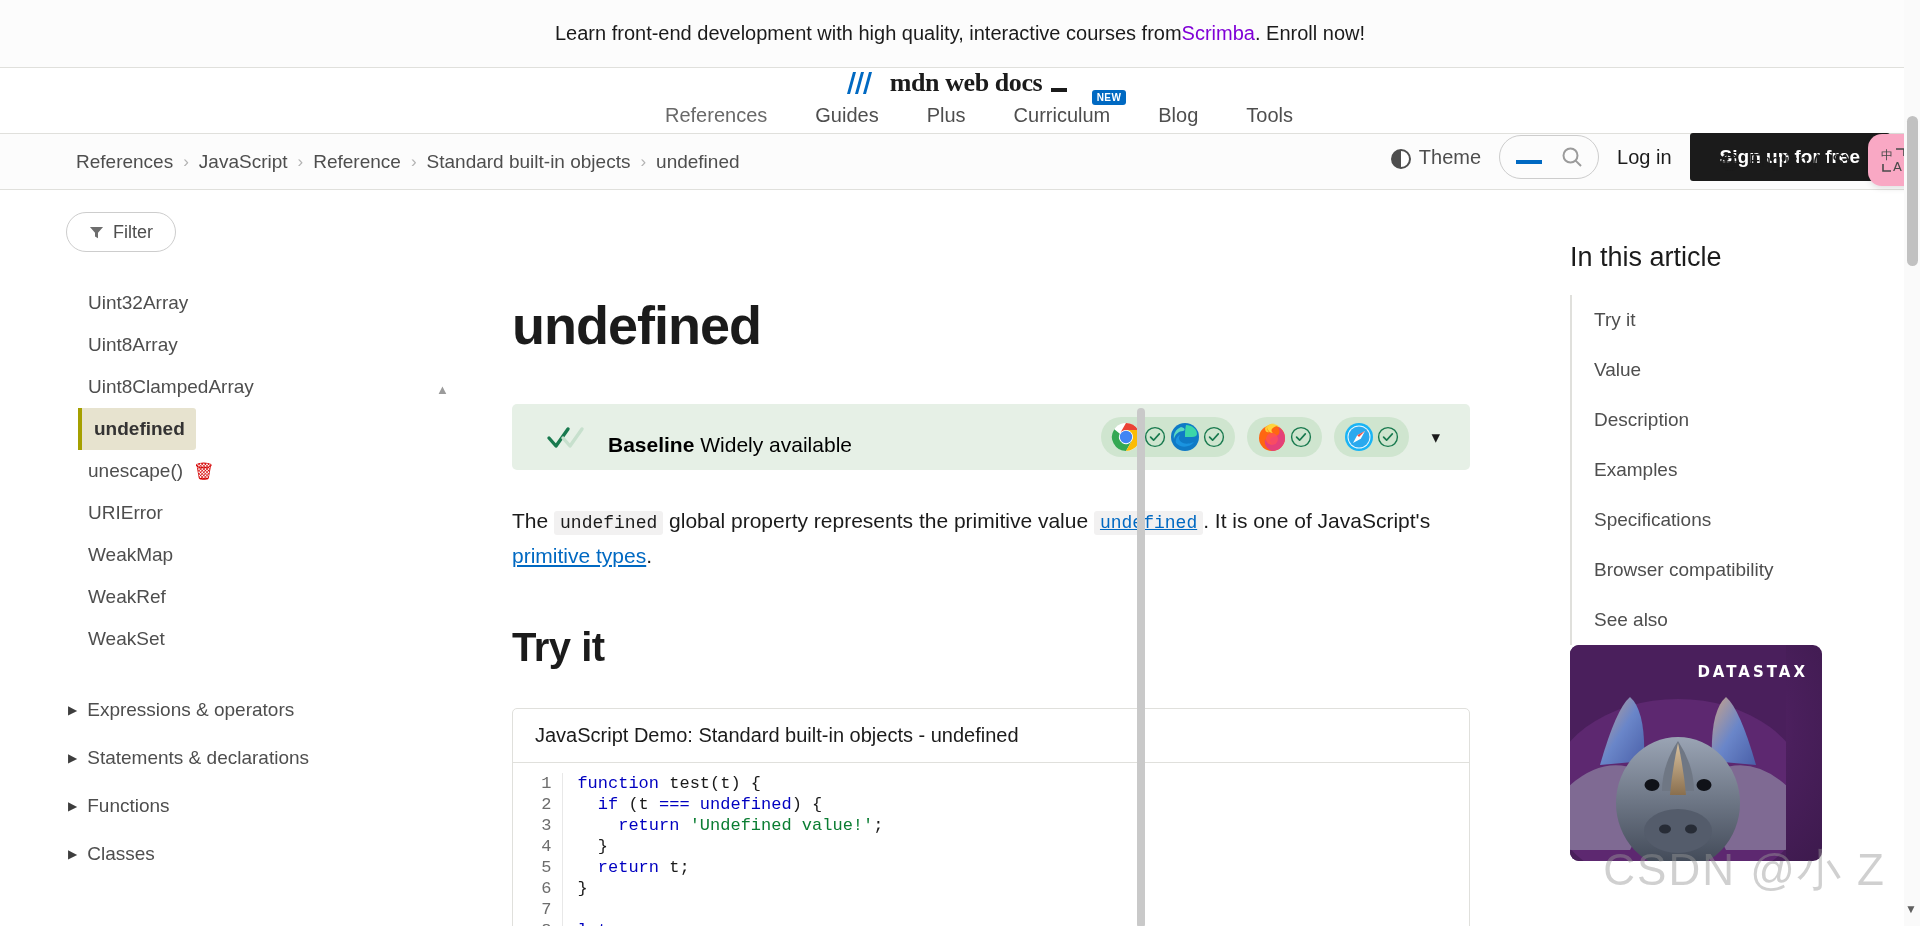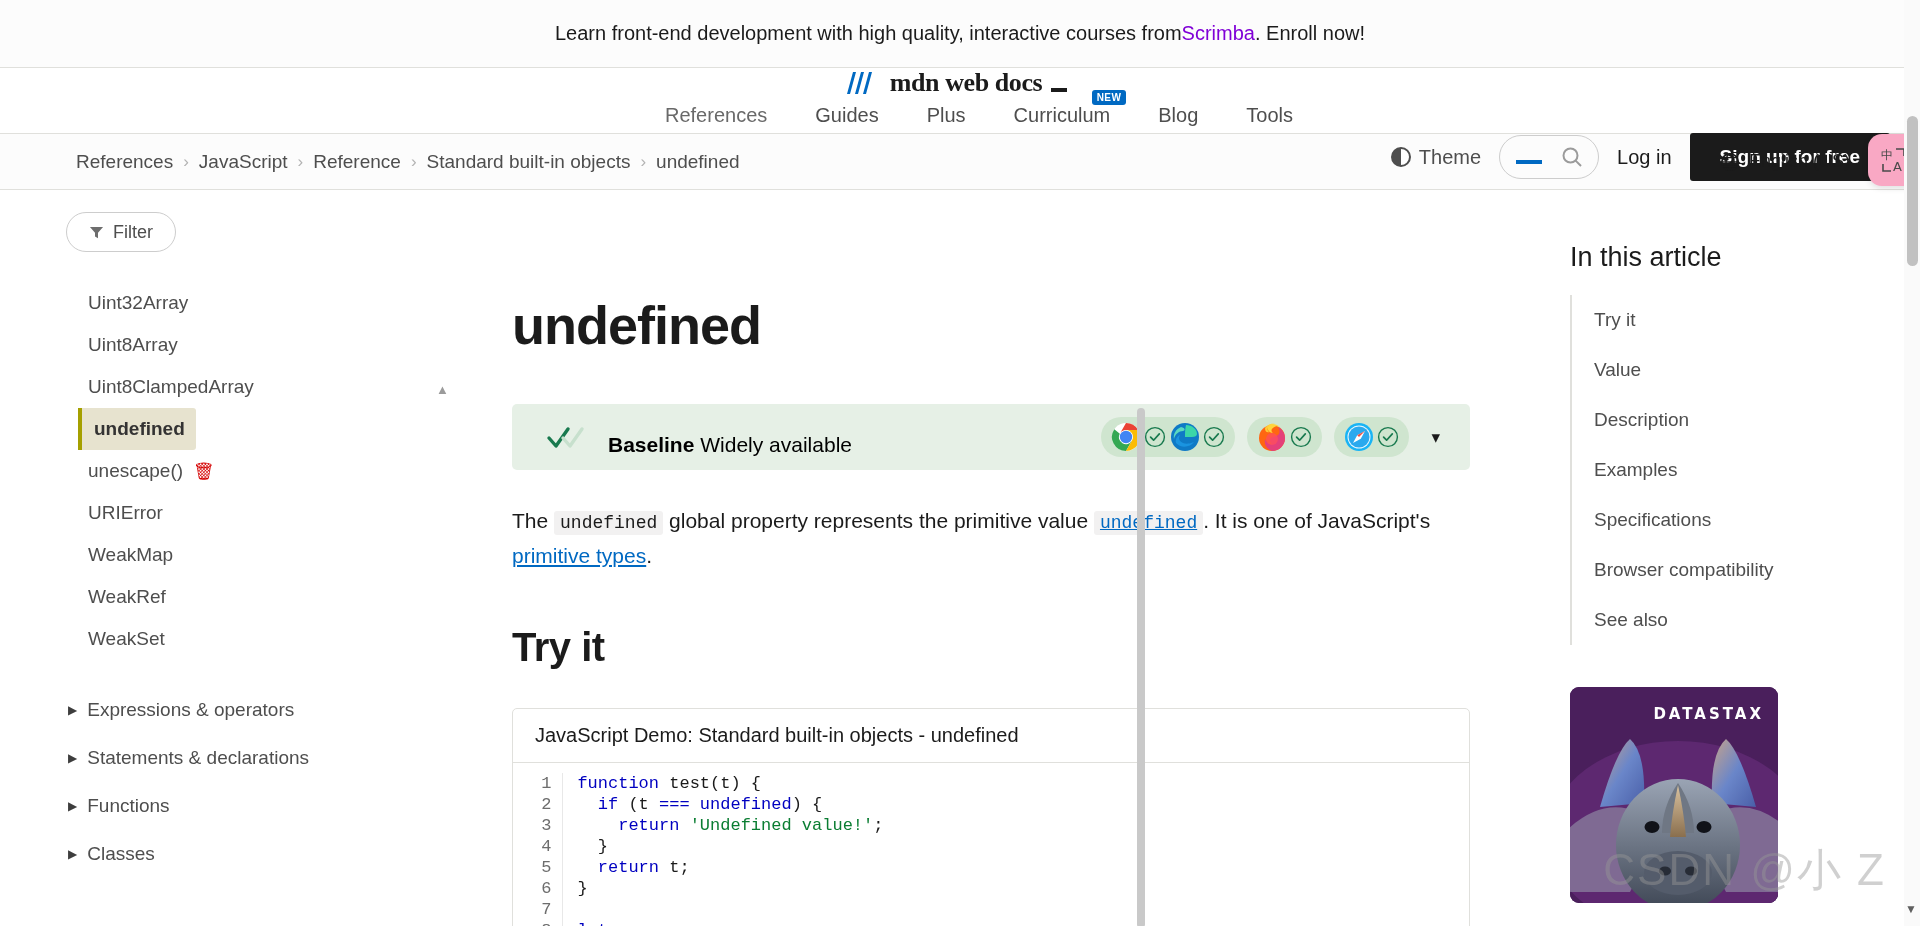--- a/index.html
+++ b/index.html
@@ -44,21 +44,21 @@
   }
   .navitem.muted { color: #696969; }
   .badge-new {
     position: absolute; top: -8px; right: 8px;
     background: #0069c2; color: #fff;
     font-size: 10px; font-weight: 700; letter-spacing: .4px;
     padding: 2px 5px; border-radius: 3px; line-height: 1.1;
   }
 
   .header-right { margin-left: auto; display: flex; align-items: center; gap: 18px; }
-  .theme-btn { display: flex; align-items: center; gap: 8px; font-size: 20px; color: #4e4e4e; cursor: pointer; }
+  .theme-btn { display: flex; align-items: flex-end; gap: 8px; font-size: 20px; color: #4e4e4e; cursor: pointer; }
   .theme-ic { width: 20px; height: 20px; border-radius: 50%; border: 2px solid #4e4e4e;
               background: linear-gradient(90deg,#4e4e4e 0 50%, #fff 50% 100%); }
   .searchbox {
     width: 100px; height: 44px; border: 1px solid #cdcdcd; border-radius: 24px;
     display: flex; align-items: center; justify-content: space-between;
     padding: 0 14px 0 16px; cursor: text; position: relative;
   }
   .caret-line { width: 26px; height: 4px; background: #0069c2; margin-top: 10px; }
   .login-link { font-size: 20px; color: #1b1b1b; cursor: pointer; }
   .signup-btn {
@@ -158,21 +158,21 @@
   .tk-fn { color: #1a1a1a; }
   .tk-str { color: #0a7d32; }
 
   
   .toc { width: 380px; flex: 0 0 380px; padding: 52px 0 0 30px; position: relative; }
   .toc h3 { font-size: 27px; font-weight: 400; color: #1b1b1b; margin-bottom: 22px; }
   .toc-list { border-left: 2px solid #e0e0dc; margin-left: 0; }
   .toc-item { font-size: 19px; color: #4e4e4e; padding: 14px 0 14px 22px; cursor: pointer; }
 
   .ad {
-    margin-top: 42px; margin-left: 0; width: 208px; height: 216px;
+    margin-left: 0; width: 252px; height: 216px;
     border-radius: 9px; overflow: hidden; position: relative;
     background: radial-gradient(ellipse at 50% 38%, #6b2d7a 0%, #4a1f5c 55%, #3d1a4d 100%);
   }
   .ad-logo {
     position: absolute; top: 18px; right: 14px; color: #fff;
     font-size: 15px; letter-spacing: 3px; font-weight: 700;
     font-family: "DejaVu Sans", sans-serif;
   }
 
   

